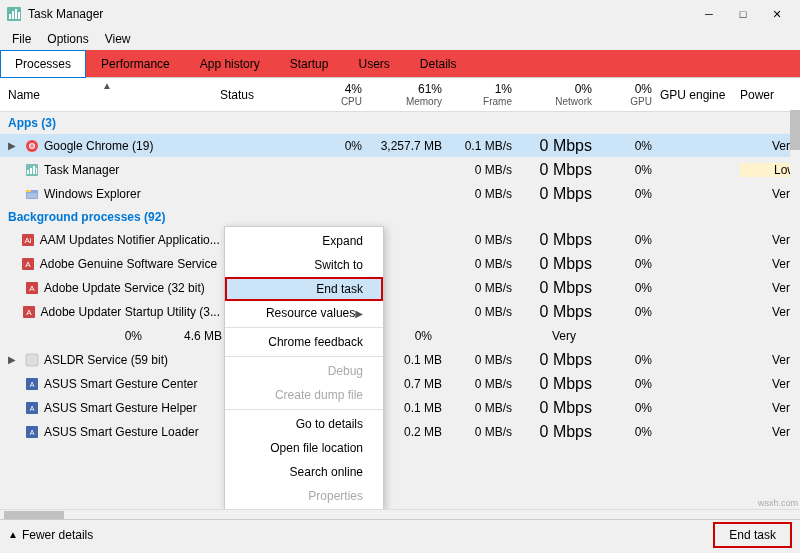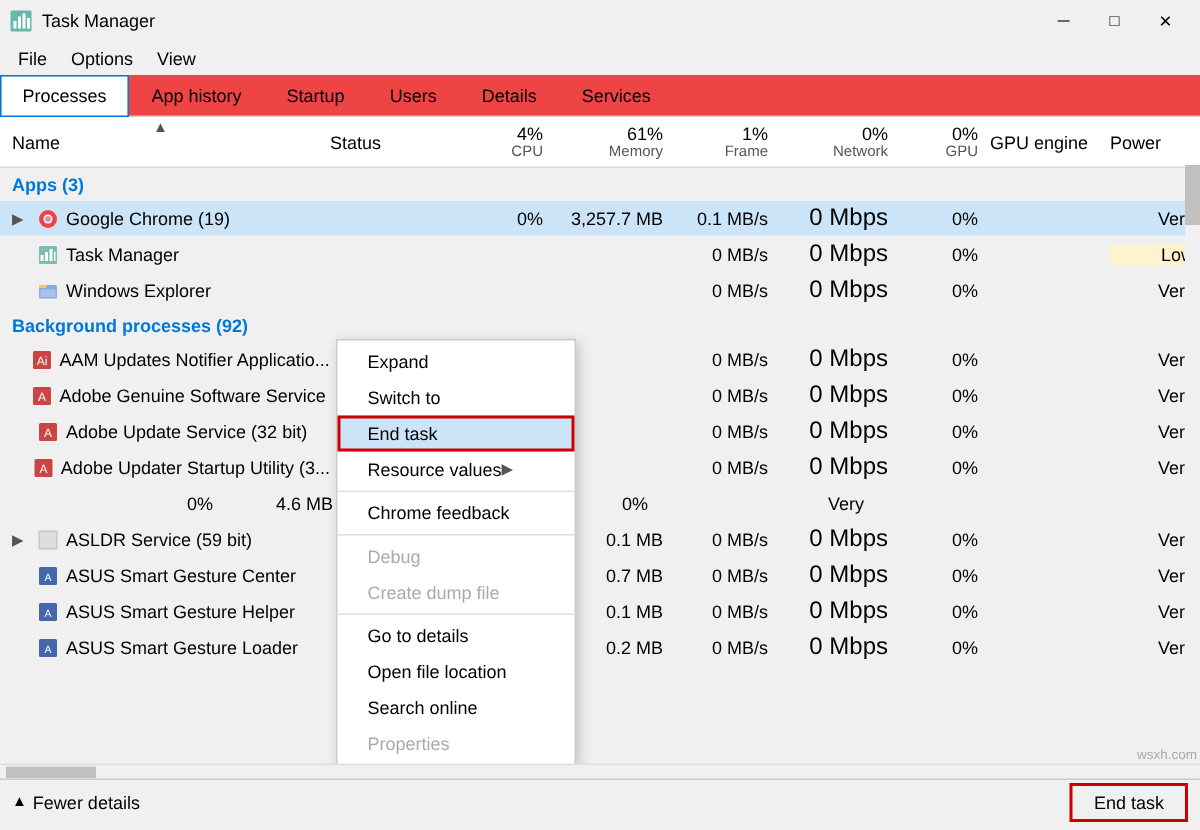--- a/index.html
+++ b/index.html
@@ -52,21 +52,21 @@
     .row-cpu { width: 70px; text-align: right; padding-right: 8px; font-size: 12px; }
     .row-memory { width: 80px; text-align: right; padding-right: 8px; font-size: 12px; }
     .row-disk { width: 70px; text-align: right; padding-right: 8px; font-size: 12px; }
     .row-network { width: 80px; text-align: right; padding-right: 8px; font-size: 16px; }
     .row-gpu { width: 60px; text-align: right; padding-right: 8px; font-size: 12px; }
     .row-gpu-engine { width: 80px; font-size: 12px; }
     .row-power { width: 60px; font-size: 12px; text-align: right; padding-right: 4px; }
     
     
     .context-menu { position: absolute; left: 224px; top: 148px; background: white; border: 1px solid #ccc; box-shadow: 2px 2px 8px rgba(0,0,0,0.2); z-index: 100; min-width: 160px; padding: 2px 0; }
-    .ctx-item { padding: 5px 20px; font-size: 12px; cursor: pointer; display: flex; align-items: center; justify-content: flex-start; }
+    .ctx-item { padding: 5px 20px; font-size: 12px; cursor: pointer; display: flex; align-items: center; justify-content: flex-end; }
     .ctx-item.highlighted { background: #cce4f7; outline: 2px solid #cc0000; outline-offset: -2px; }
     .ctx-item.disabled { color: #aaa; cursor: default; }
     .ctx-separator { height: 1px; background: #e0e0e0; margin: 2px 0; }
     .ctx-arrow { font-size: 10px; color: #555; }
     
     
     .scrollbar { width: 10px; background: #f0f0f0; position: absolute; right: 0; top: 0; bottom: 0; }
     .scrollbar-thumb { width: 10px; height: 40px; background: #c0c0c0; margin-top: 0; }
     
     
@@ -111,25 +111,25 @@
 </div>
 
 <div class="menubar">
   <span class="menu-item">File</span>
   <span class="menu-item">Options</span>
   <span class="menu-item">View</span>
 </div>
 
 <div class="tabbar">
   <div class="tab active active-outlined">Processes</div>
+  <div class="tab">Performance</div>
   <div class="tab">App history</div>
   <div class="tab">Startup</div>
   <div class="tab">Users</div>
   <div class="tab">Details</div>
-  <div class="tab">Services</div>
 </div>
 
 <div class="content-wrapper">
   <div class="table-wrapper">
 
     <div class="col-headers">
       <div style="position:absolute;left:102px;top:2px;font-size:10px;color:#555;">▲</div>
       <div class="col-name">Name</div>
       <div class="col-status">Status</div>
       <div class="col-cpu">

